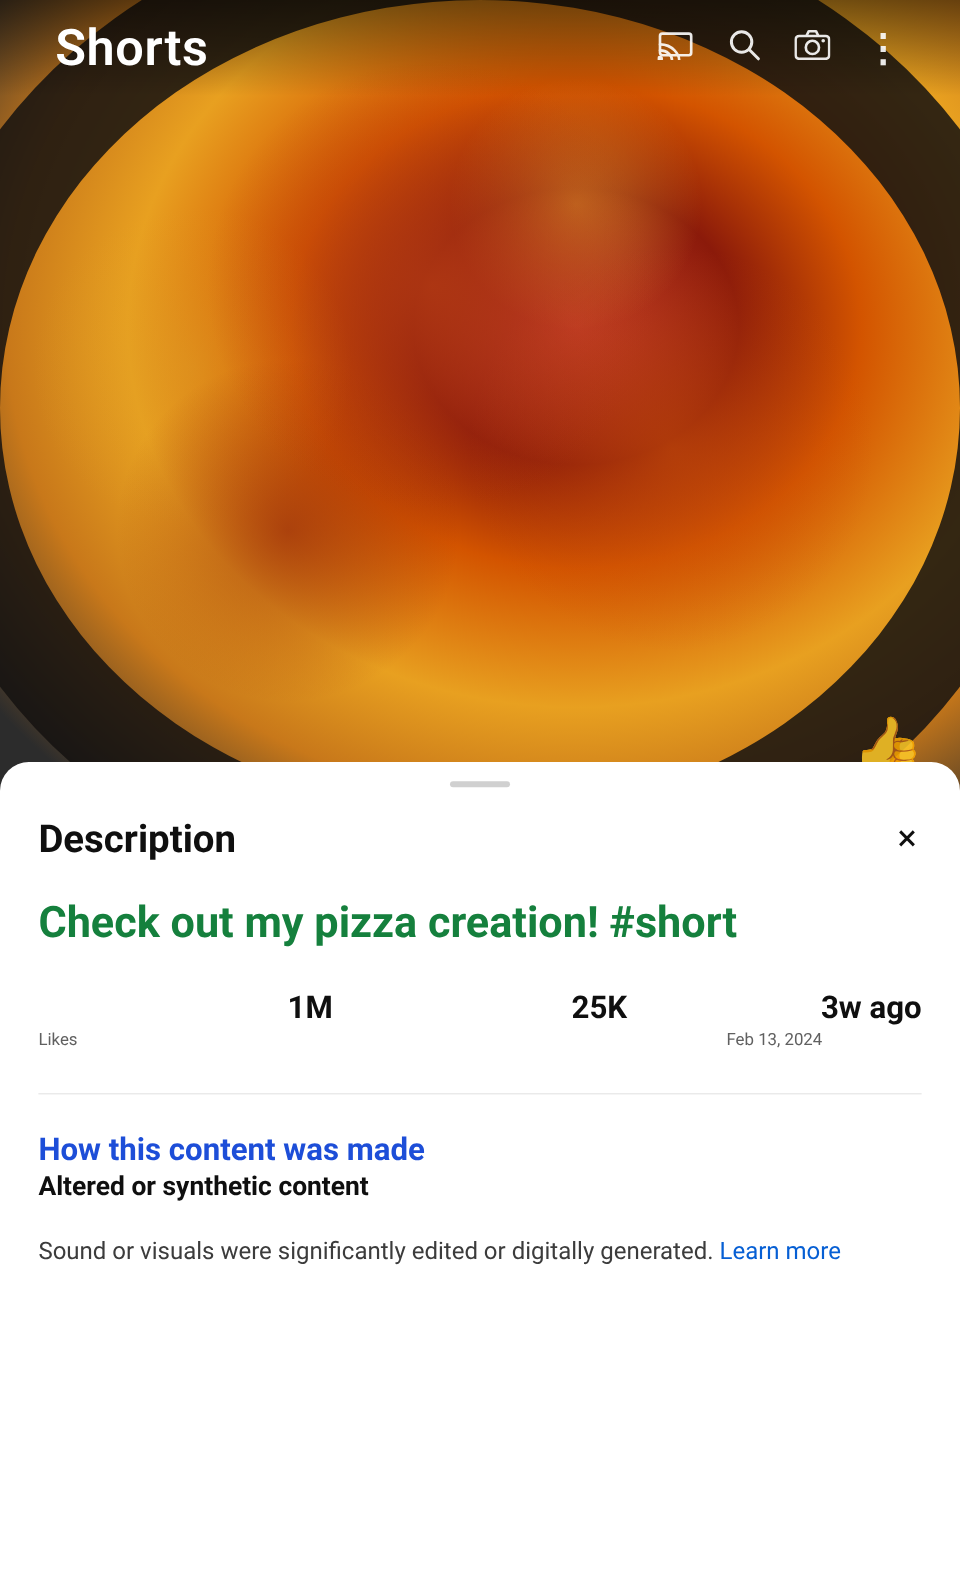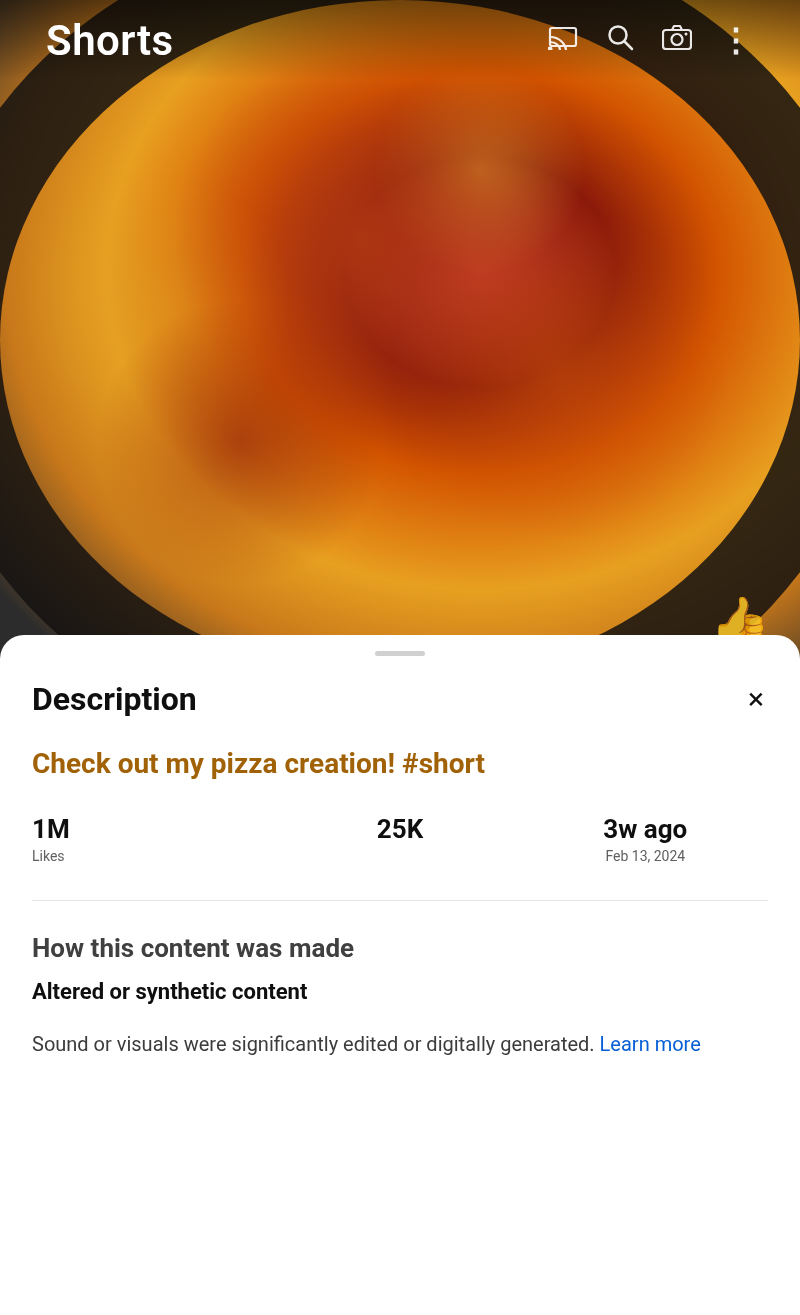--- a/index.html
+++ b/index.html
@@ -144,23 +144,23 @@
 
     .close-btn {
       font-size: 30px;
       color: #0f0f0f;
       cursor: pointer;
       line-height: 1;
       padding: 4px;
     }
 
     .video-title {
-      font-size: 28px;
-      font-weight: 700;
-      color: #a16207;
+      font-size: 36px;
+      font-weight: 700;
+      color: #15803d;
       margin-bottom: 32px;
       line-height: 1.3;
     }
 
     
     .stats-row {
       display: flex;
       gap: 0;
       margin-bottom: 36px;
     }
@@ -172,40 +172,41 @@
 
     .stat-item:first-child {
       text-align: left;
     }
 
     .stat-value {
       font-size: 26px;
       font-weight: 700;
       color: #0f0f0f;
       display: block;
+      text-align: right;
     }
 
     .stat-label {
       font-size: 14px;
       color: #606060;
       display: block;
       margin-top: 4px;
     }
 
     .divider {
       height: 1px;
       background: #e5e5e5;
       margin-bottom: 32px;
     }
 
     .section-title {
       font-size: 26px;
       font-weight: 700;
-      color: #404040;
-      margin-bottom: 16px;
+      color: #1d4ed8;
+      margin-bottom: 3px;
     }
 
     .content-type {
       font-size: 22px;
       font-weight: 700;
       color: #0f0f0f;
       margin-bottom: 25px;
     }
 
     .content-desc {

